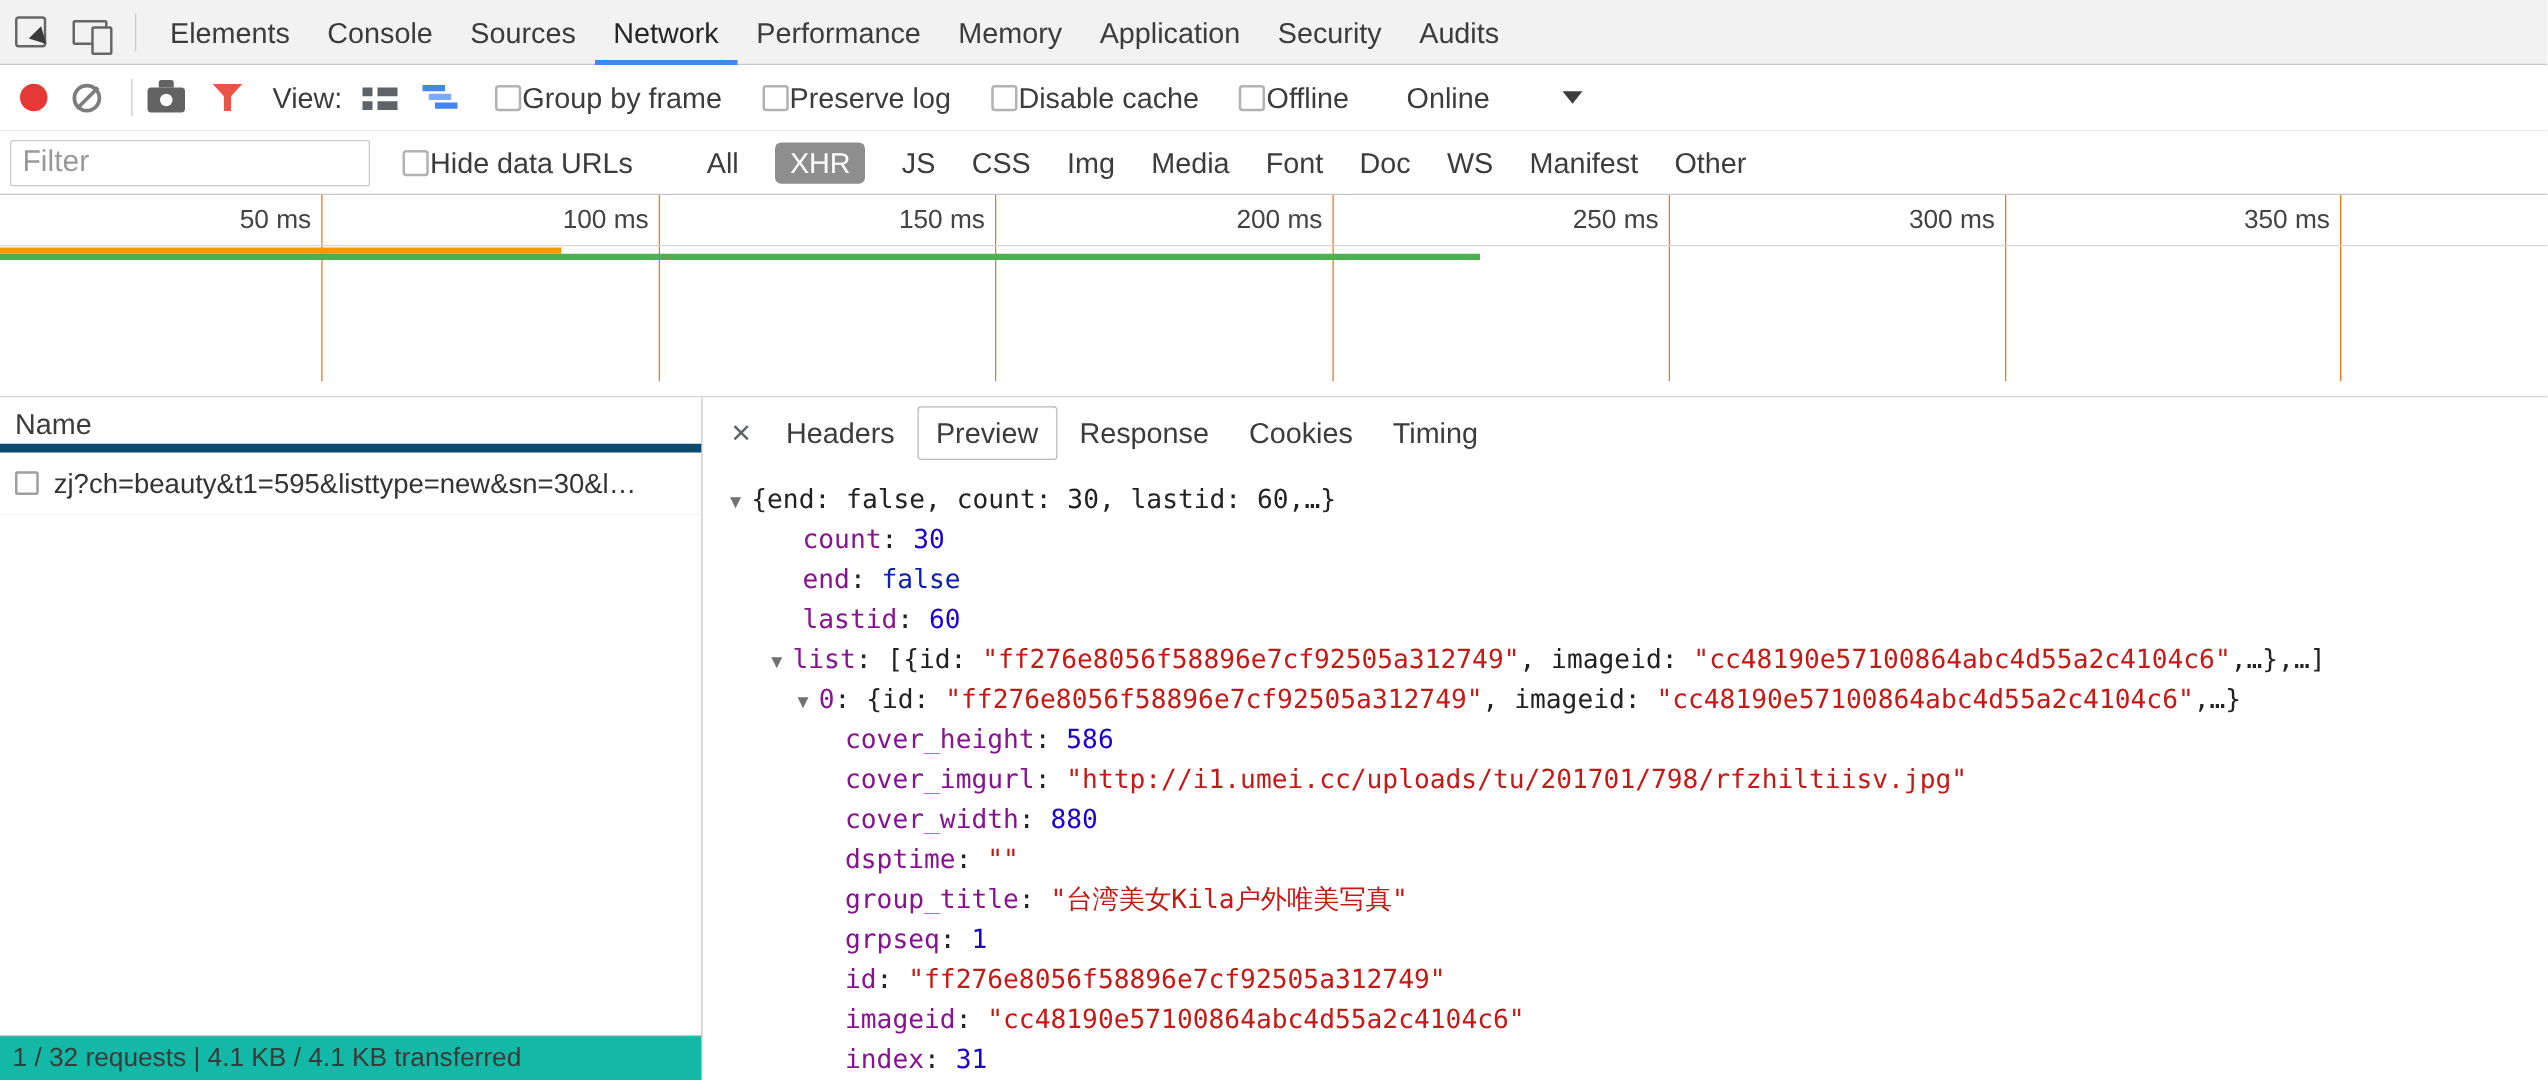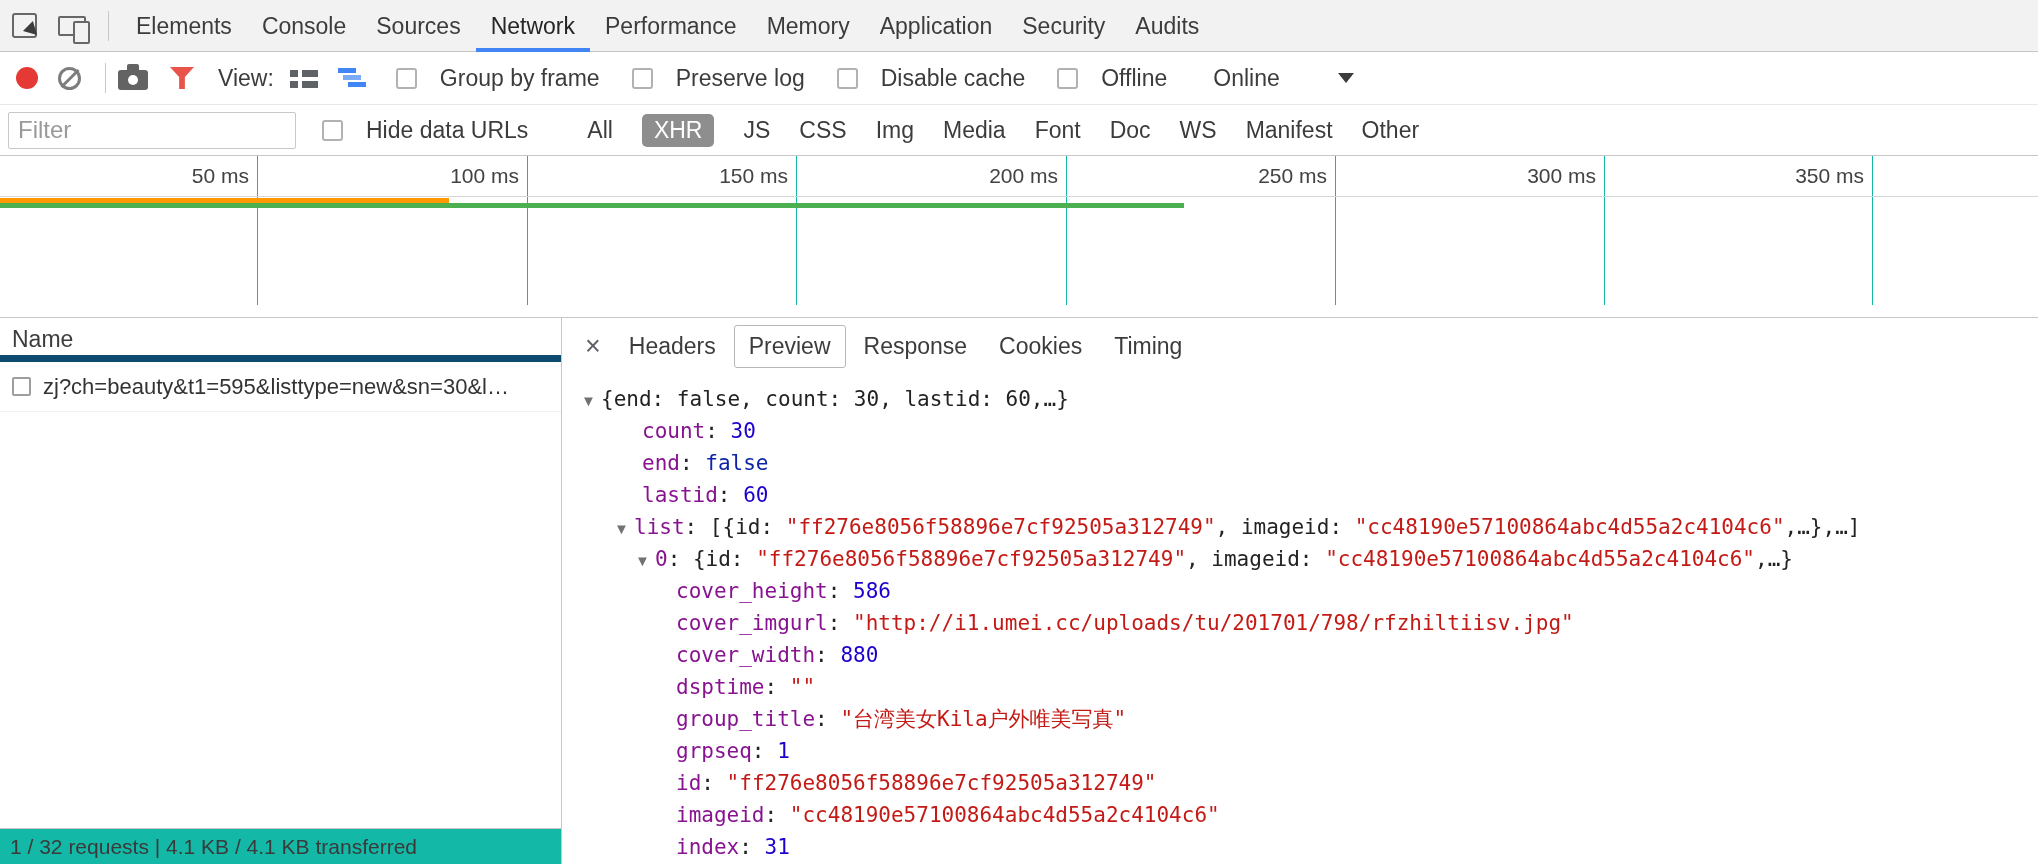--- a/index.html
+++ b/index.html
@@ -30,39 +30,39 @@
   .cam::after{content:"";position:absolute;left:10px;top:5px;width:10px;height:10px;background:#fff;border-radius:50%;}
   .funnel{width:24px;height:22px;background:#e8544a;margin-right:24px;flex:none;
     clip-path:polygon(0 0,100% 0,62% 45%,62% 100%,38% 100%,38% 45%);}
   .view-label{margin-right:16px;}
   .lv{width:28px;height:22px;position:relative;margin-right:20px;flex:none;}
   .lv::before{content:"";position:absolute;left:0;top:3px;width:8px;height:7px;background:#5f6368;box-shadow:0 11px 0 #5f6368;}
   .lv::after{content:"";position:absolute;left:12px;top:3px;width:16px;height:7px;background:#5f6368;box-shadow:0 11px 0 #5f6368;}
   .wf{width:32px;height:22px;position:relative;margin-right:26px;flex:none;}
   .wf::before{content:"";position:absolute;left:0;top:1px;width:18px;height:5px;background:#4285f4;
     box-shadow:5px 7px 0 #7baaf7,10px 14px 0 #4285f4;}
-  .cbx{display:flex;align-items:center;gap:23px;margin-right:32px;white-space:nowrap;}
+  .cbx{display:flex;align-items:center;gap:1px;margin-right:32px;white-space:nowrap;}
   .cb{width:21px;height:21px;border:2px solid #b2b2b2;border-radius:3px;background:#fff;flex:none;}
   .throttle{margin-left:14px;white-space:nowrap;}
   .dd-arrow{width:0;height:0;border-left:8px solid transparent;border-right:8px solid transparent;
     border-top:10px solid #3c3c3c;margin-left:58px;}
 
   
   .filterbar{display:flex;align-items:center;height:51px;background:#fff;border-bottom:1px solid #c6c6c6;
     padding-left:8px;font-size:23px;color:#3c3c3c;}
   .filter-input{width:288px;height:37px;border:1px solid #c9c9c9;border-radius:2px;font-size:24px;
     padding:0 9px;color:#333;margin-right:26px;font-family:"Liberation Sans",sans-serif;outline:none;flex:none;}
   .filter-input::placeholder{color:#9a9a9a;}
   .types{display:flex;align-items:center;gap:29px;margin-left:27px;}
   .type{white-space:nowrap;}
   .type.active{background:#8e8e8e;color:#fff;border-radius:5px;padding:3px 12px;}
 
   
   .timeline{position:relative;height:162px;background:#fff;border-bottom:1px solid #c6c6c6;overflow:hidden;}
-  .gridline{position:absolute;top:0;bottom:12px;width:1px;background:#14b8a6;}
+  .gridline{position:absolute;top:0;bottom:12px;width:1px;background:#f97316;}
   .tick-label{position:absolute;right:9px;top:8px;font-size:21px;color:#424242;white-space:nowrap;}
   .strip-border{position:absolute;left:0;right:0;top:40px;height:1px;background:#d6d6d6;}
   .bar{position:absolute;height:5px;}
   .bar.orange{left:0;top:42px;width:449px;background:#ff9800;}
   .bar.green{left:0;top:47px;width:1184px;background:#4caf50;}
 
   
   .main{position:relative;height:546px;background:#fff;}
   .left{position:absolute;left:0;top:0;bottom:0;width:562px;border-right:1px solid #c6c6c6;background:#fff;}
   .name-header{height:44px;line-height:43px;border-bottom:7px solid #0c4a6e;padding-left:12px;font-size:23px;color:#3c3c3c;}

